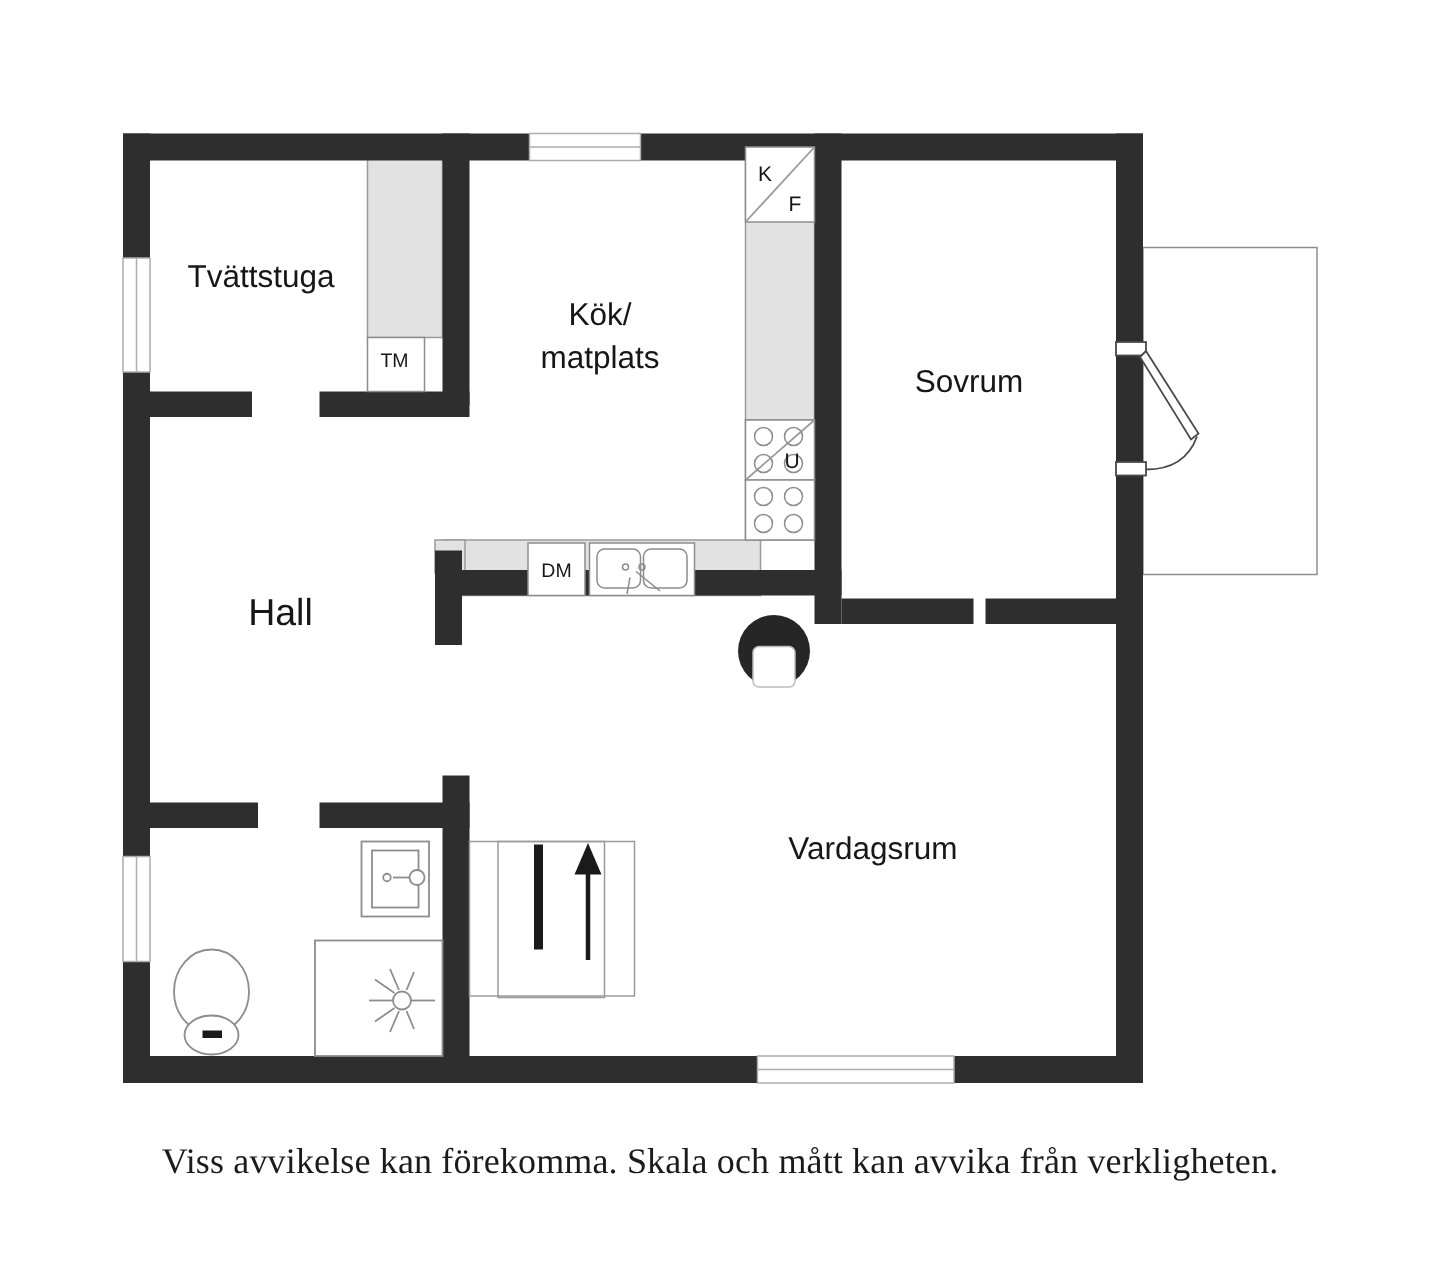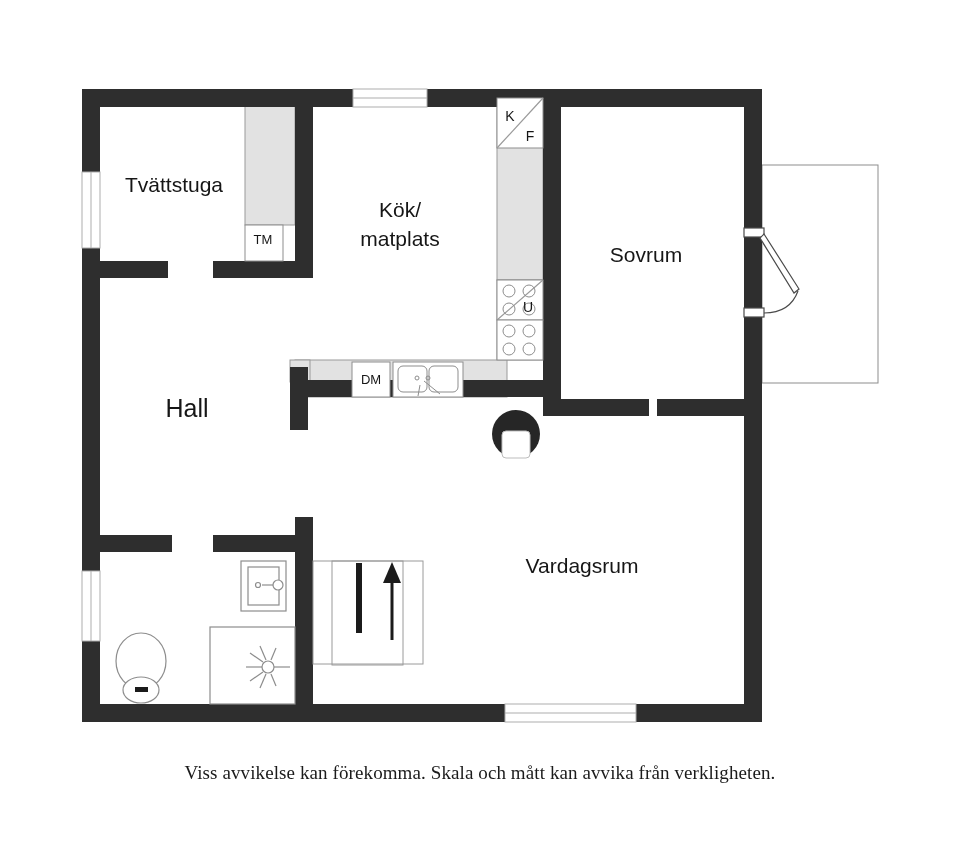--- a/index.html
+++ b/index.html
@@ -33,21 +33,21 @@
     fill:#161616;
     text-anchor:middle;
     dominant-baseline:middle;
   }
   .caption{
     position:absolute;
     left:0;right:0;
     top:762px;
     text-align:center;
     font-family:"Liberation Serif", serif;
-    font-size:19px;
+    font-size:24px;
     color:#1b1b1b;
     letter-spacing:0.1px;
   }
   .wall{fill:#2e2e2e;}
   .counter{fill:#e2e2e2;stroke:#9a9a9a;stroke-width:1;}
   .appliance-box{fill:#ffffff;stroke:#8d8d8d;stroke-width:1;}
   .thin{fill:none;stroke:#8d8d8d;stroke-width:1;}
   .thin-d{fill:none;stroke:#9a9a9a;stroke-width:1.2;}
   .window-frame{fill:#ffffff;stroke:#adadad;stroke-width:1;}
   .window-line{stroke:#adadad;stroke-width:1;}

